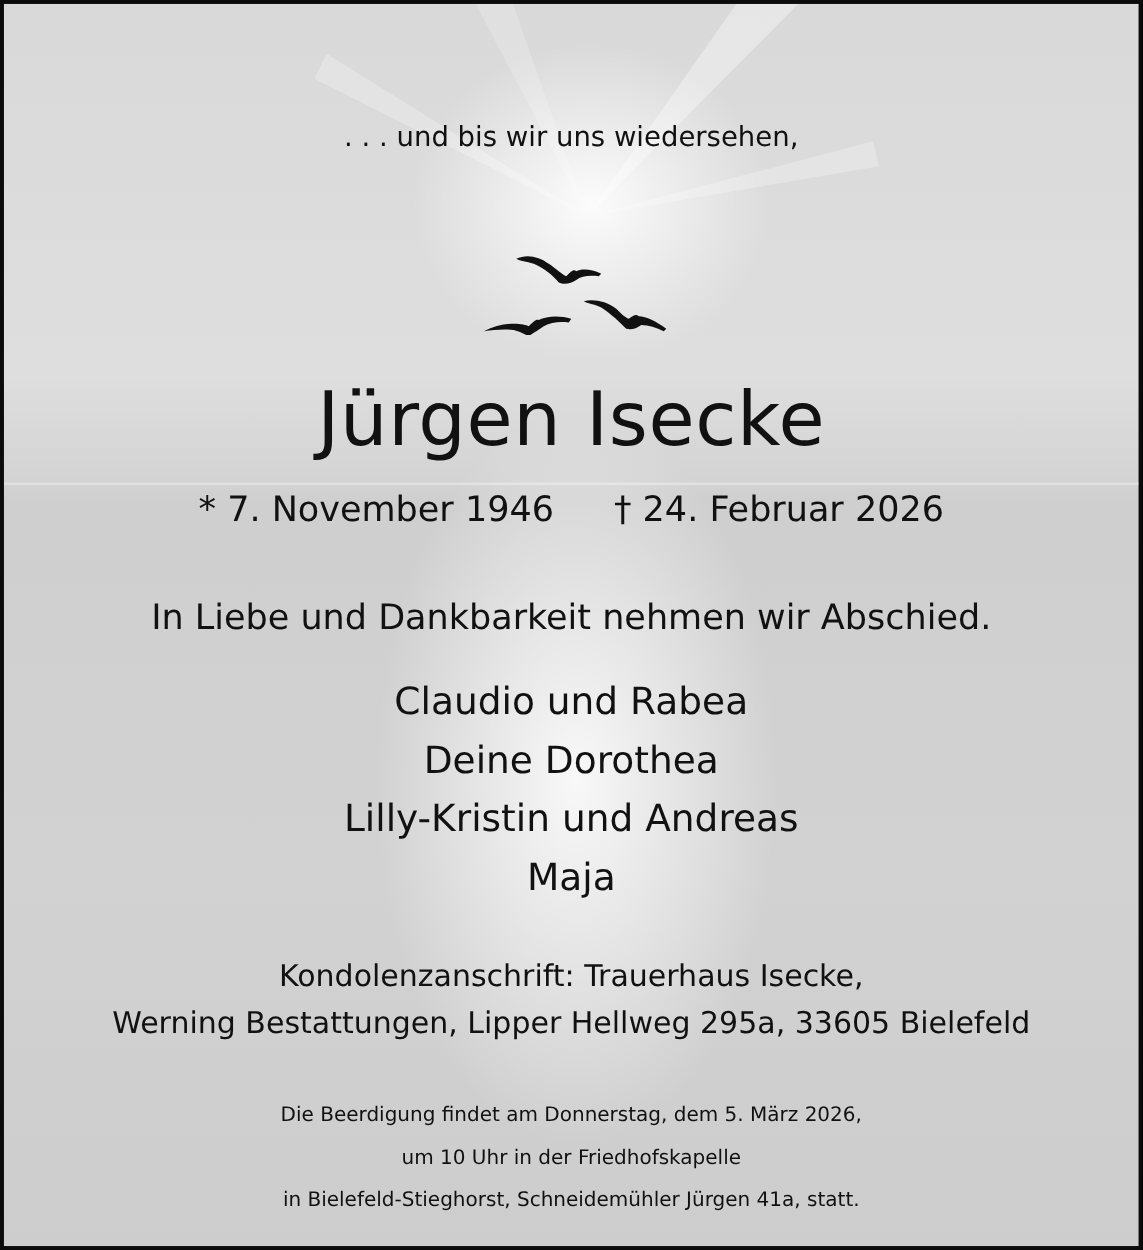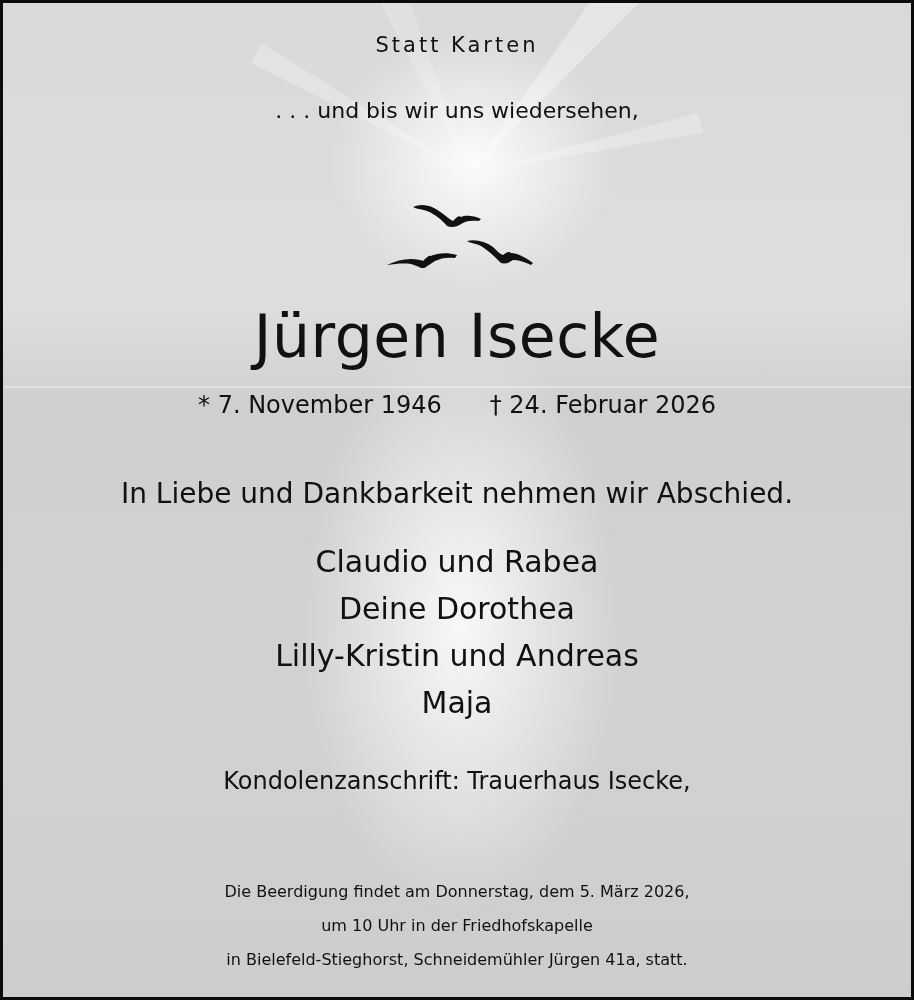--- a/index.html
+++ b/index.html
@@ -23,42 +23,41 @@
     }
     .horizon {
       position: absolute; left: 0; right: 0; top: 383px; height: 2px;
       background: rgba(255,255,255,0.35);
     }
     .line { position: absolute; left: 0; right: 0; white-space: nowrap; }
     .statt { top: 30px; font-size: 21px; letter-spacing: 3px; }
     .poem { top: 92px; font-size: 22px; line-height: 32px; }
     .birds { position: absolute; left: 372px; top: 190px; width: 170px; height: 75px; }
     .name { top: 298px; font-size: 60px; font-weight: normal; letter-spacing: 0.5px; }
-    .dates { top: 388px; font-size: 24px; }
+    .dates { top: 388px; font-size: 28px; }
     .dates span { display: inline-block; }
     .dates .gap { width: 48px; }
     .farewell { top: 474px; font-size: 28px; }
     .family { top: 535px; font-size: 30px; line-height: 47px; }
     .address { top: 760px; font-size: 24px; line-height: 37px; }
     .funeral { top: 872px; font-size: 16px; line-height: 34px; }
   </style>
 </head>
 <body>
 
 <div class="card">
 
   <svg class="rays" viewBox="0 0 914 400" preserveAspectRatio="none">
     <polygon points="470,170 590,0 640,0" fill="rgba(255,255,255,0.35)"></polygon>
     <polygon points="470,170 250,60 260,40" fill="rgba(255,255,255,0.25)"></polygon>
     <polygon points="470,170 700,110 705,130" fill="rgba(255,255,255,0.25)"></polygon>
     <polygon points="470,170 380,0 410,0" fill="rgba(255,255,255,0.2)"></polygon>
   </svg>
   <div class="horizon"></div>
 
-  <div class="line statt">Statt Karten</div>
 
   <div class="line poem">
     <div>. . . und bis wir uns wiedersehen,</div>
   </div>
 
   <svg class="birds" viewBox="0 0 170 75">
 
     <path d="M38,14 C46,10 56,12 64,18 C70,22 74,26 78,28 C82,24 84,22 86,24 C90,22 98,22 106,26 L104,28 C96,27 90,28 86,31 C82,34 76,35 72,33 C68,28 60,21 52,18 C46,16 41,16 38,14 Z" fill="#111"></path>
 
     <path d="M12,72 C20,68 28,66 36,66 C42,66 46,67 48,68 C52,64 54,62 56,63 C62,60 72,59 82,62 L80,65 C72,64 66,65 60,68 C56,71 52,73 48,76 C44,74 40,72 36,71 C28,70 20,71 12,72 Z" fill="#111"></path>
@@ -76,20 +75,21 @@
 
   <div class="line family">
     <div>Claudio und Rabea</div>
     <div>Deine Dorothea</div>
     <div>Lilly-Kristin und Andreas</div>
     <div>Maja</div>
   </div>
 
   <div class="line address">
     <div>Kondolenzanschrift: Trauerhaus Isecke,</div>
+    <div>Werning Bestattungen, Lipper Hellweg 295a, 33605 Bielefeld</div>
   </div>
 
   <div class="line funeral">
     <div>Die Beerdigung findet am Donnerstag, dem 5. März 2026,</div>
     <div>um 10 Uhr in der Friedhofskapelle</div>
     <div>in Bielefeld-Stieghorst, Schneidemühler Jürgen 41a, statt.</div>
   </div>
 
 </div>
 

